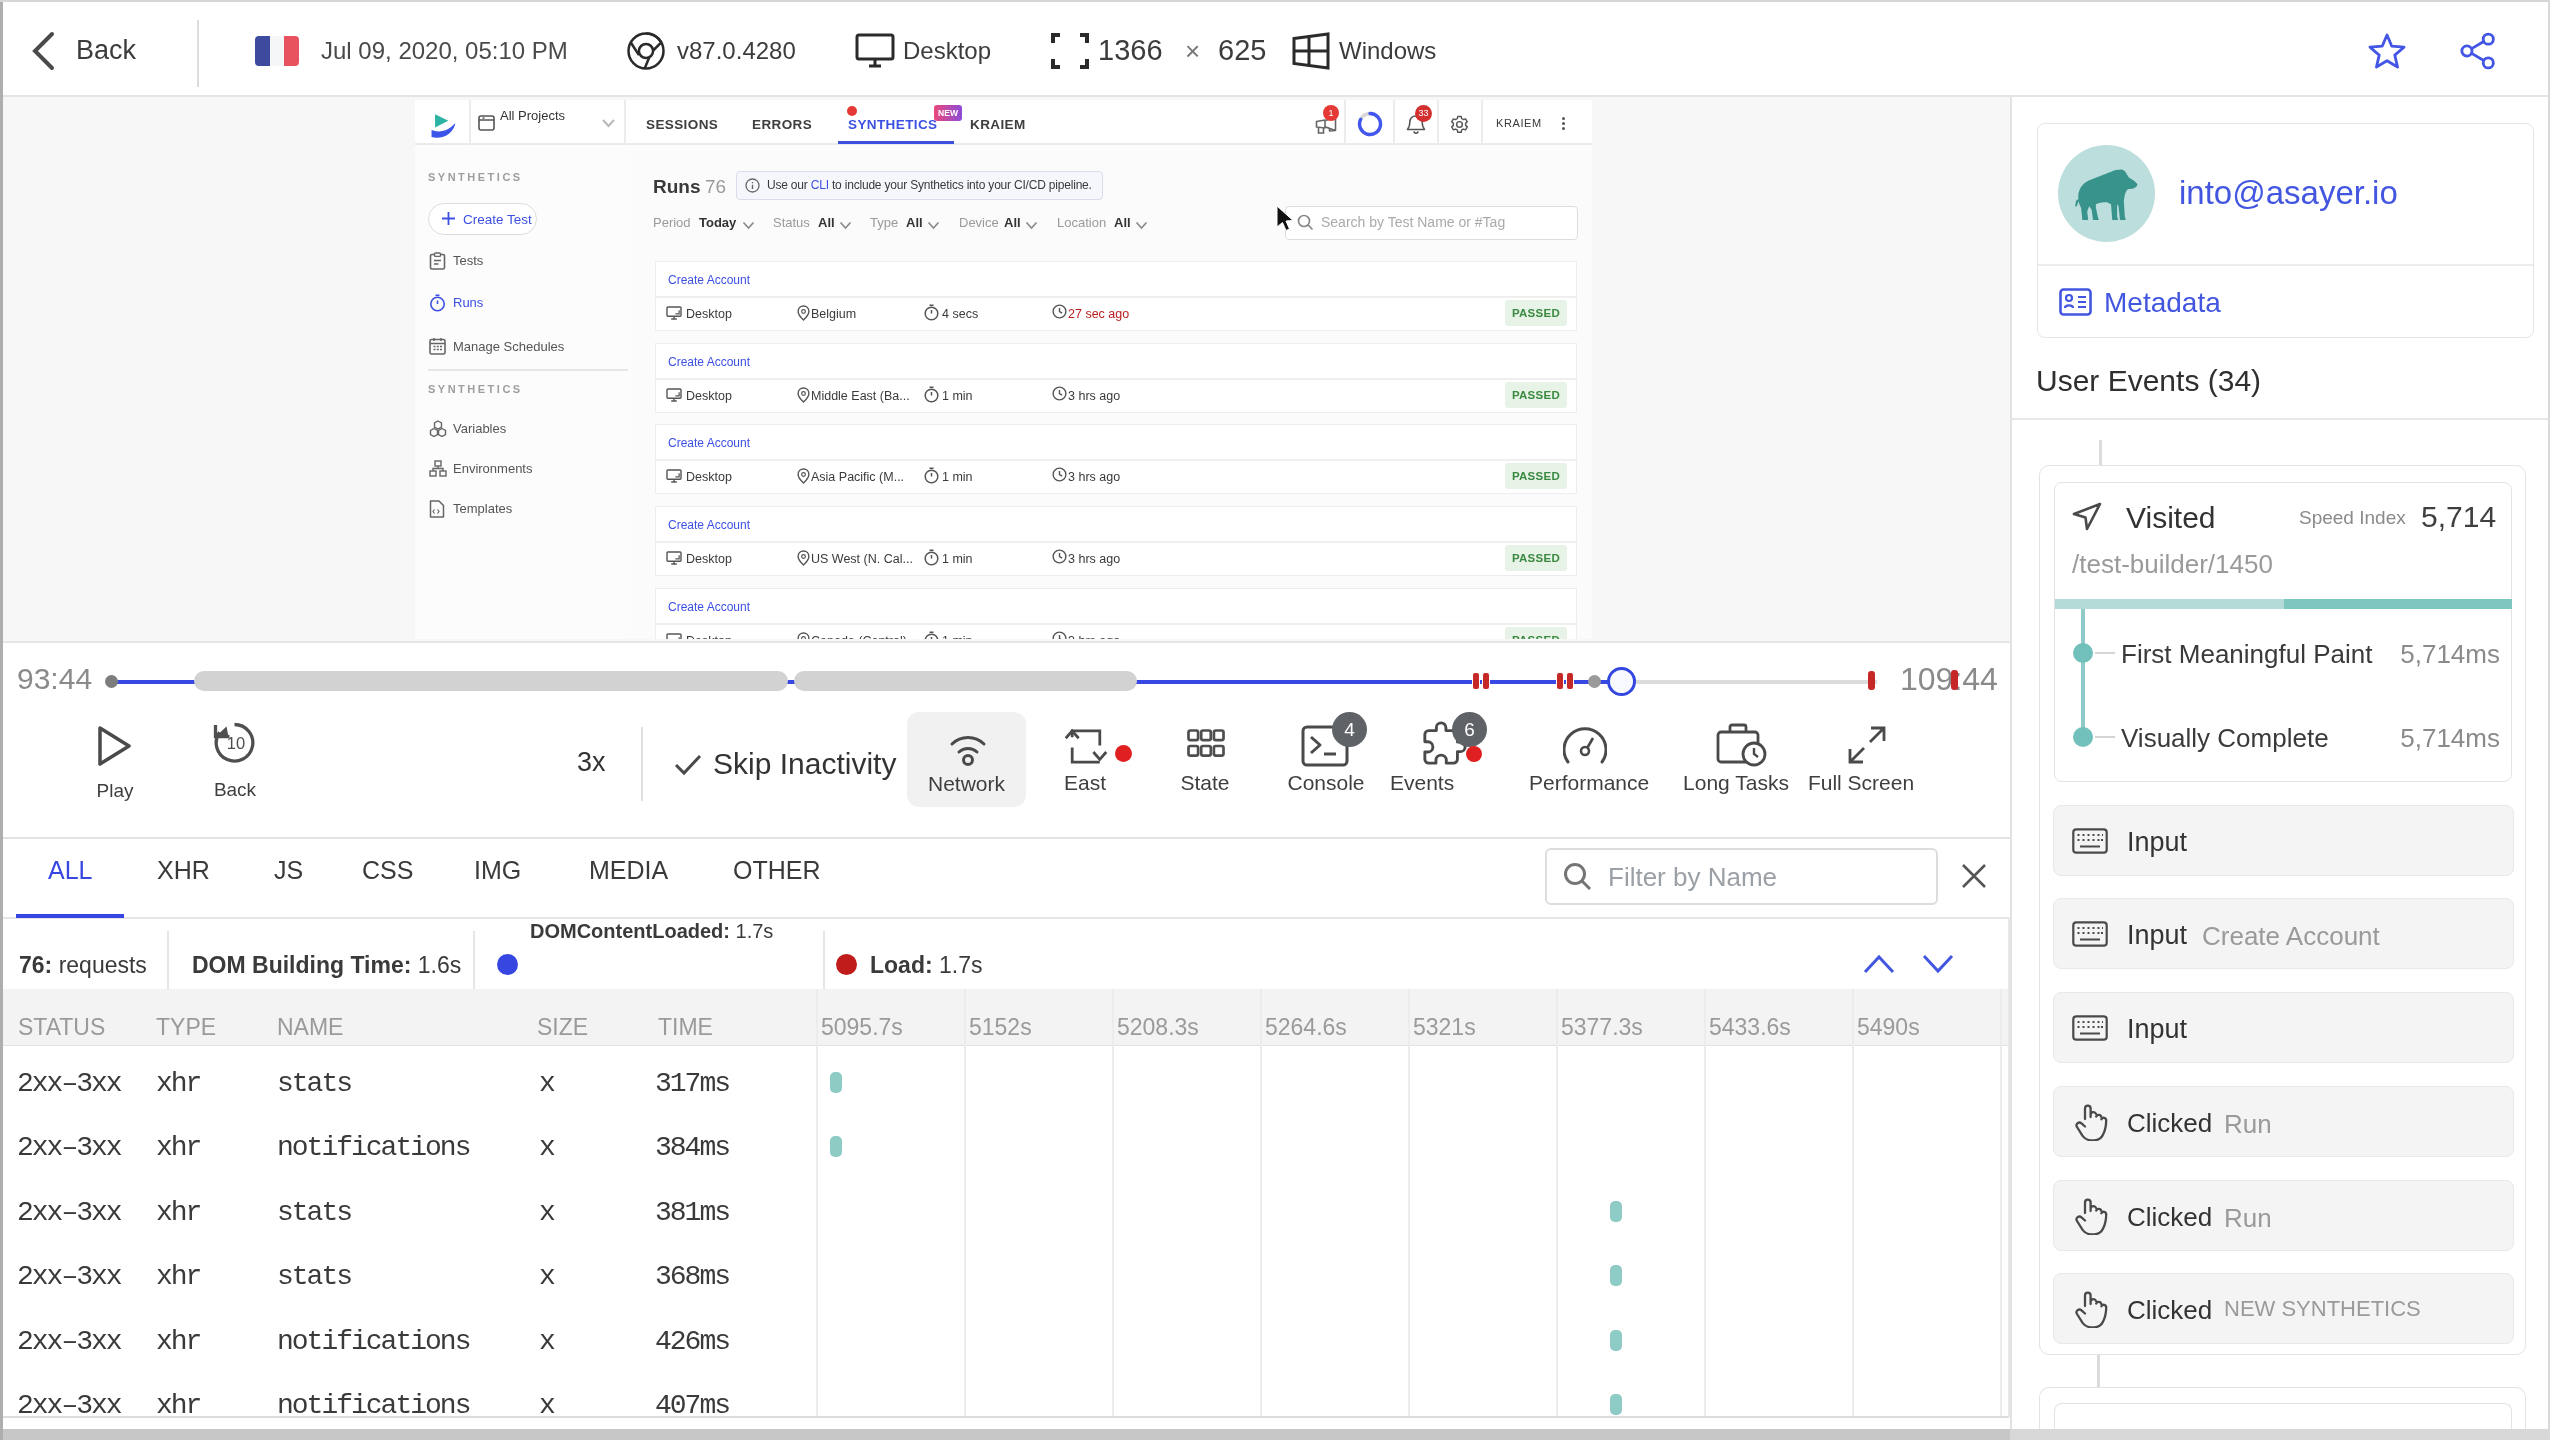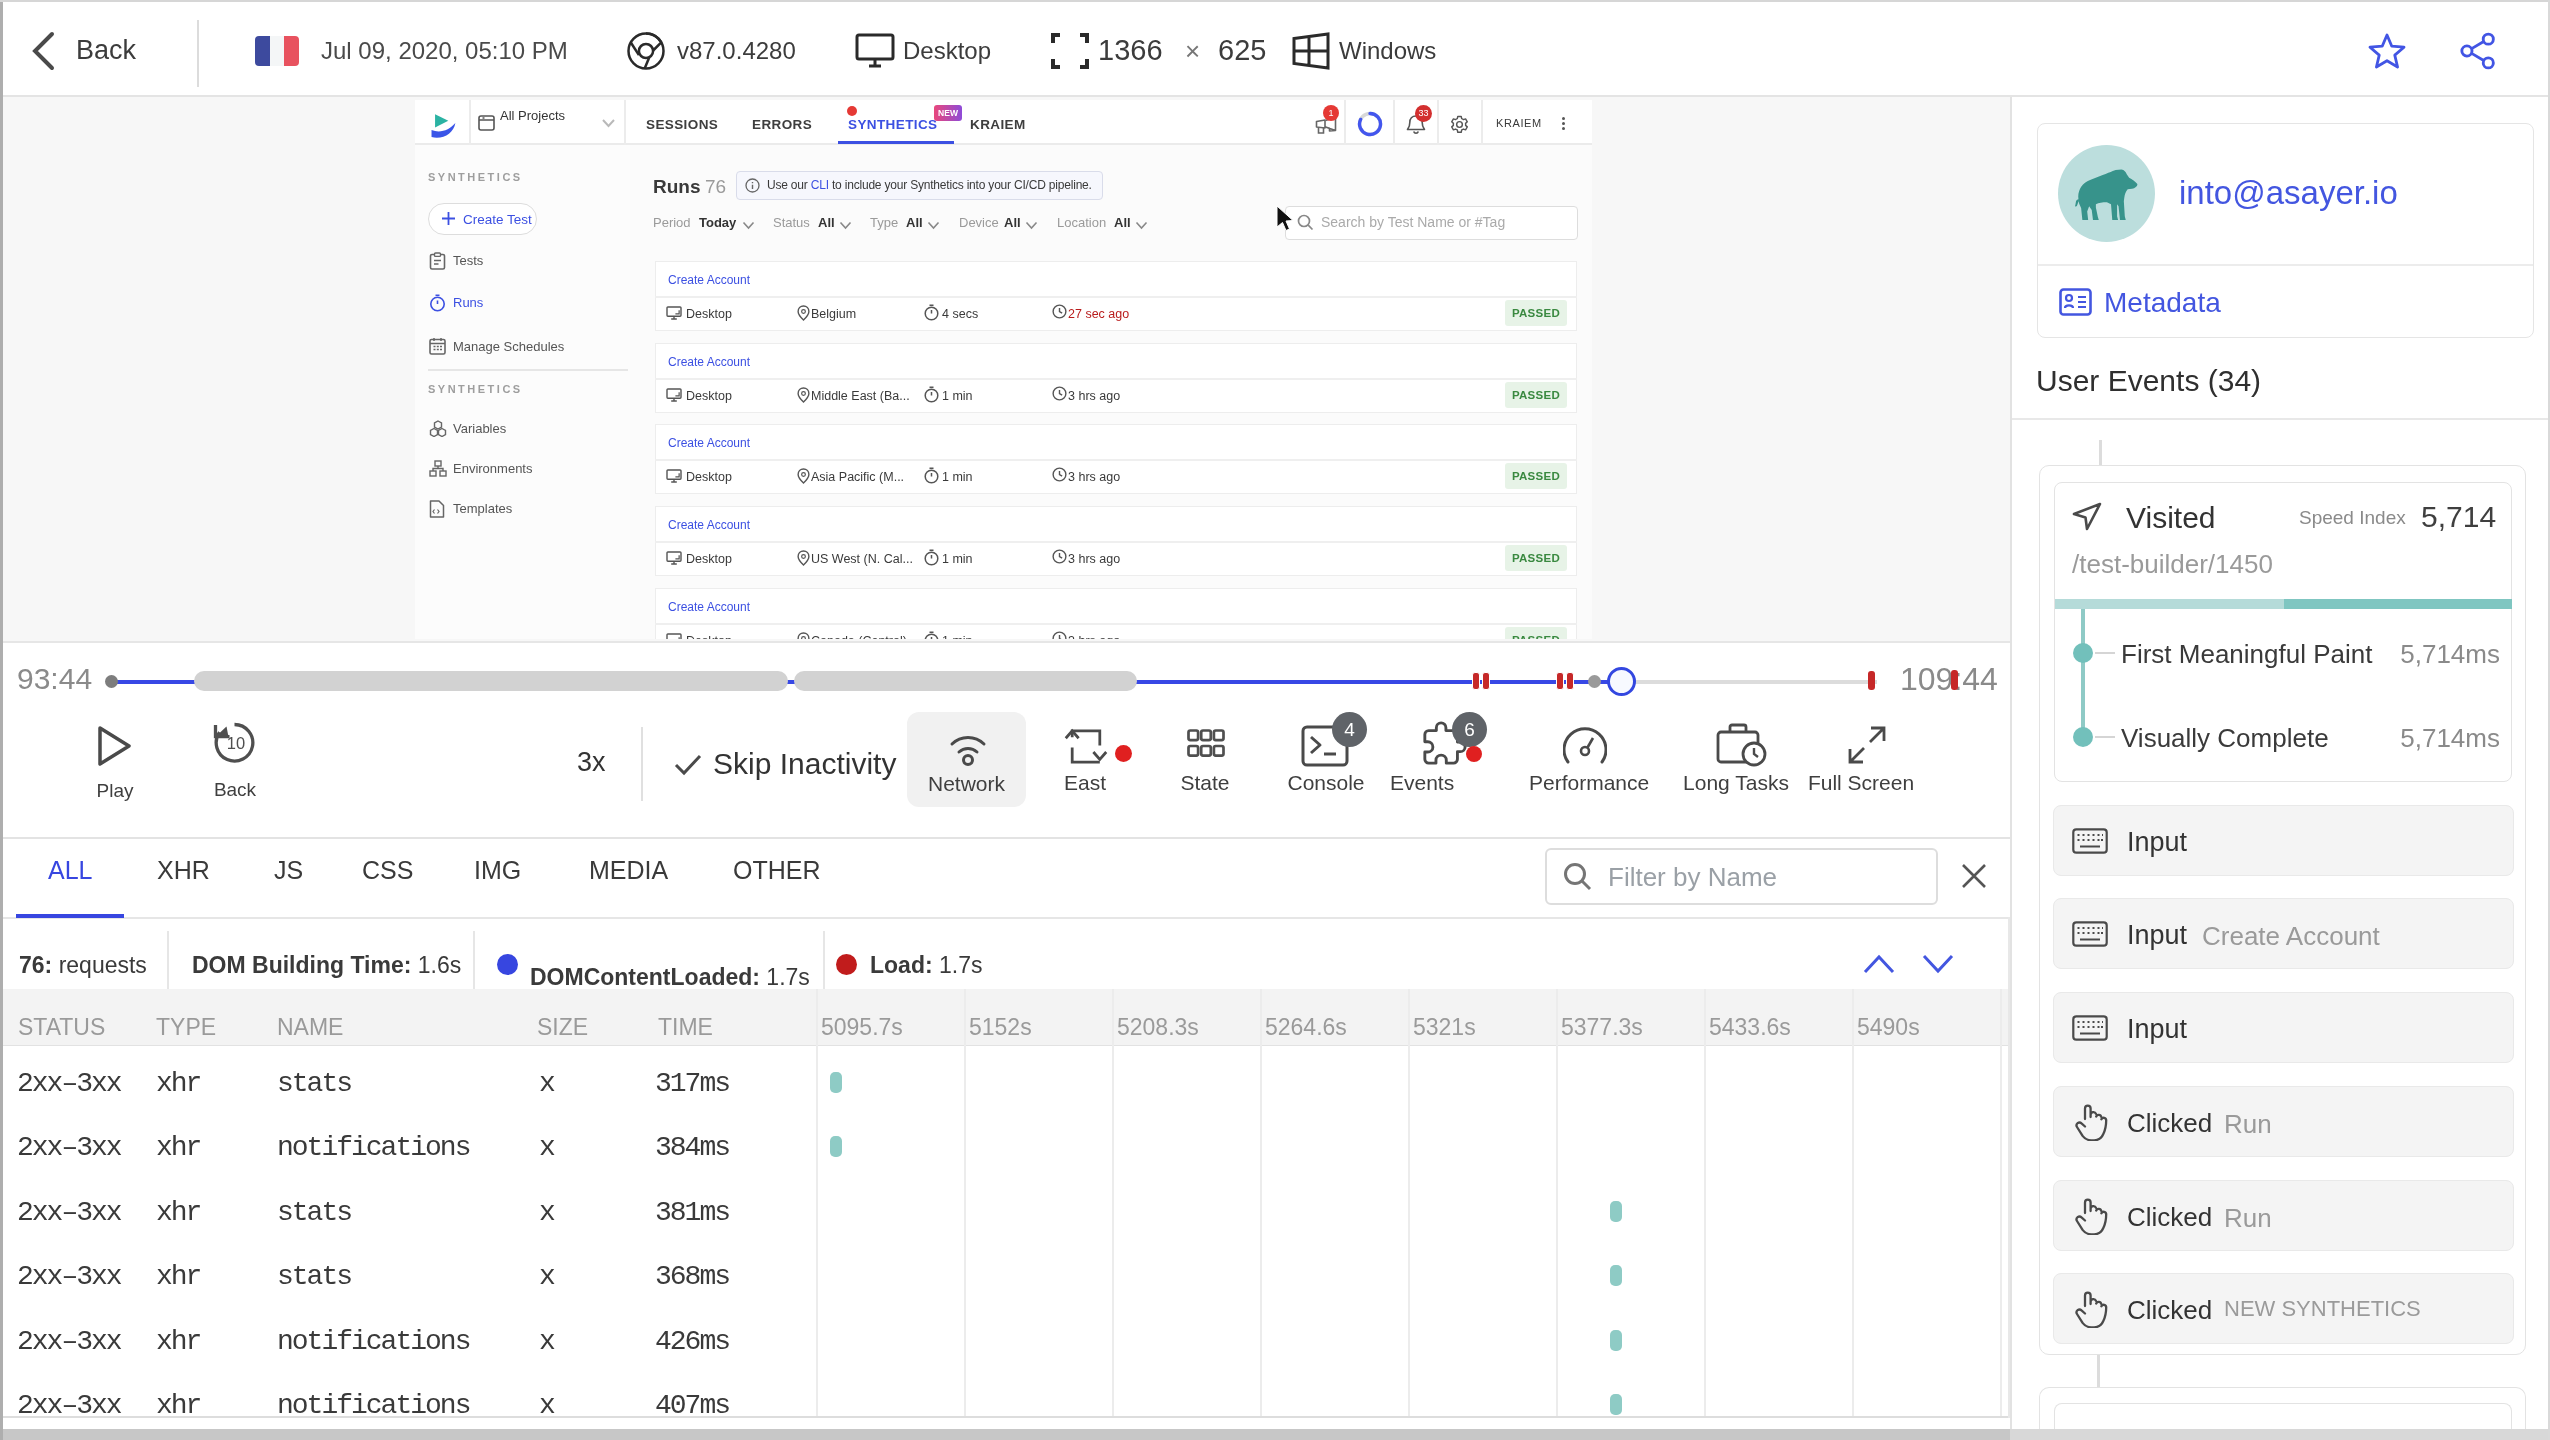--- a/index.html
+++ b/index.html
@@ -446,21 +446,21 @@
 <svg class="abs" style="left:1960px;top:862px" width="28" height="28" viewBox="0 0 28 28">
     <path d="M3 3 L25 25 M25 3 L3 25" stroke="#555" stroke-width="2.6"></path>
   </svg>
 <div class="abs" style="left:0;top:917px;width:2010px;height:2px;background:#e6e6e6"></div>
 
 <div class="abs" style="left:19px;top:952px;font-size:23px;color:#3a3a3a"><b>76:</b> requests</div>
 <div class="abs" style="left:167px;top:931px;width:2px;height:68px;background:#e6e6e6"></div>
 <div class="abs" style="left:192px;top:952px;font-size:23px;color:#3a3a3a"><b>DOM Building Time:</b> 1.6s</div>
 <div class="abs" style="left:473px;top:931px;width:2px;height:68px;background:#e6e6e6"></div>
 <div class="abs" style="left:497px;top:954px;width:21px;height:21px;border-radius:50%;background:#3746e0"></div>
-<div class="abs" style="left:530px;top:964px;font-size:23px;color:#3a3a3a"><b>DOMContentLoaded:</b> 1.7s</div>
+<div class="abs" style="left:530px;top:920px;font-size:20px;color:#3a3a3a"><b>DOMContentLoaded:</b> 1.7s</div>
 <div class="abs" style="left:823px;top:931px;width:2px;height:68px;background:#e6e6e6"></div>
 <div class="abs" style="left:836px;top:954px;width:21px;height:21px;border-radius:50%;background:#c11c1c"></div>
 <div class="abs" style="left:870px;top:952px;font-size:23px;color:#3a3a3a"><b>Load:</b> 1.7s</div>
 <svg class="abs" style="left:1862px;top:953px" width="34" height="22" viewBox="0 0 34 22">
     <path d="M3 19 L17 4 L31 19" fill="none" stroke="#4356e0" stroke-width="3"></path>
   </svg>
 <svg class="abs" style="left:1921px;top:953px" width="34" height="22" viewBox="0 0 34 22">
     <path d="M3 3 L17 18 L31 3" fill="none" stroke="#4356e0" stroke-width="3"></path>
   </svg>
 

